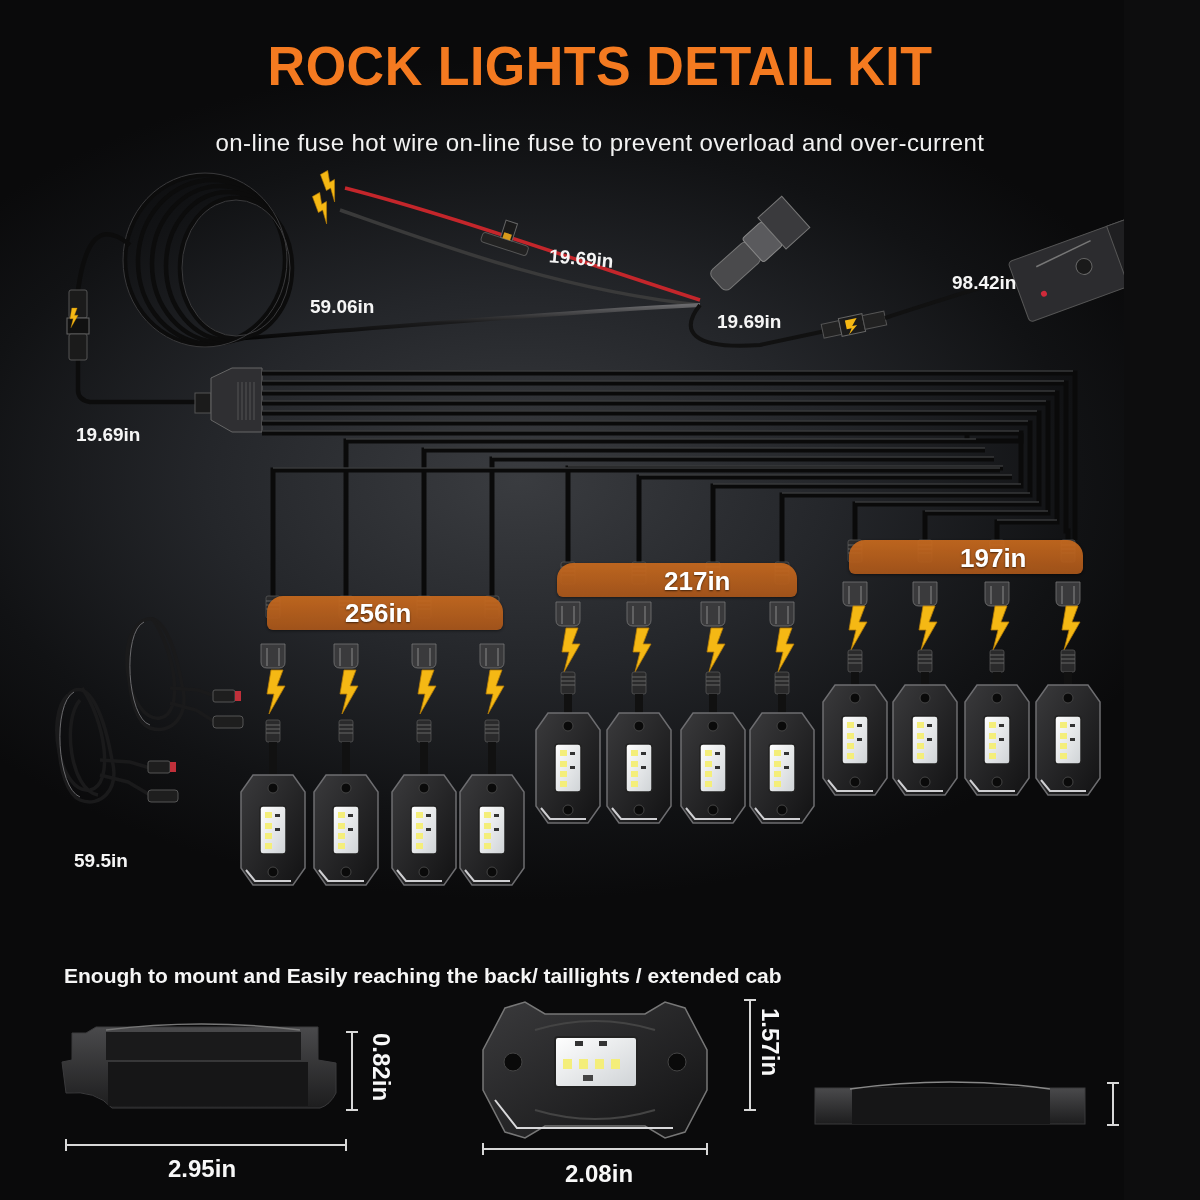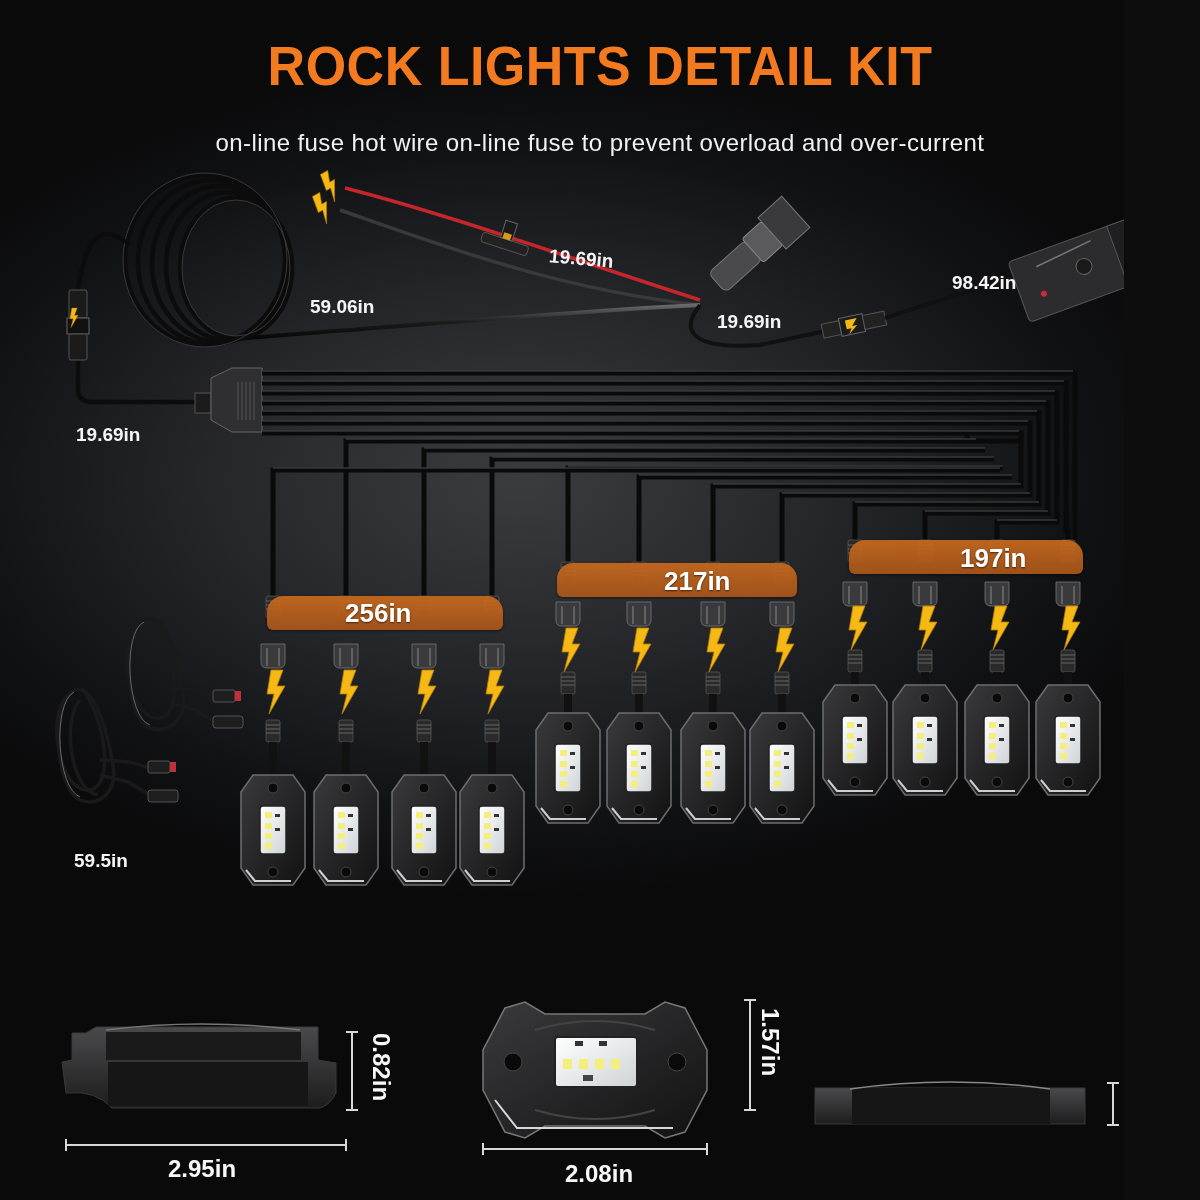--- a/index.html
+++ b/index.html
@@ -390,19 +390,20 @@
   <div class="txt dim" style="left:76px; top:424px;">19.69in</div>
   <div class="txt dim" style="left:74px; top:822px;margin-top:28px;">59.5in</div>
 
   <div class="band" style="left:267px; top:596px; width:236px;"></div>
   <div class="band-label" style="left:345px; top:598px;text-align:center;">256in</div>
   <div class="band" style="left:557px; top:563px; width:240px;"></div>
   <div class="band-label" style="left:664px; top:566px;">217in</div>
   <div class="band" style="left:849px; top:540px; width:234px;"></div>
   <div class="band-label" style="left:960px; top:543px;">197in</div>
 
+  <div class="txt note">Enough to mount and Easily reaching the back/ taillights / extended cab</div>
   <div class="txt dim-big" style="left:168px; top:1155px;">2.95in</div>
   <div class="txt dim-big vert" style="left:395px; top:1033px;">0.82in</div>
   <div class="txt dim-big" style="left:565px; top:1160px;">2.08in</div>
   <div class="txt dim-big vert" style="left:784px; top:1008px;">1.57in</div>
   <div class="txt dim-big vert" style="left:1160px; top:1060px;">0.39in</div>
 
 </div>
 
 </body></html>

